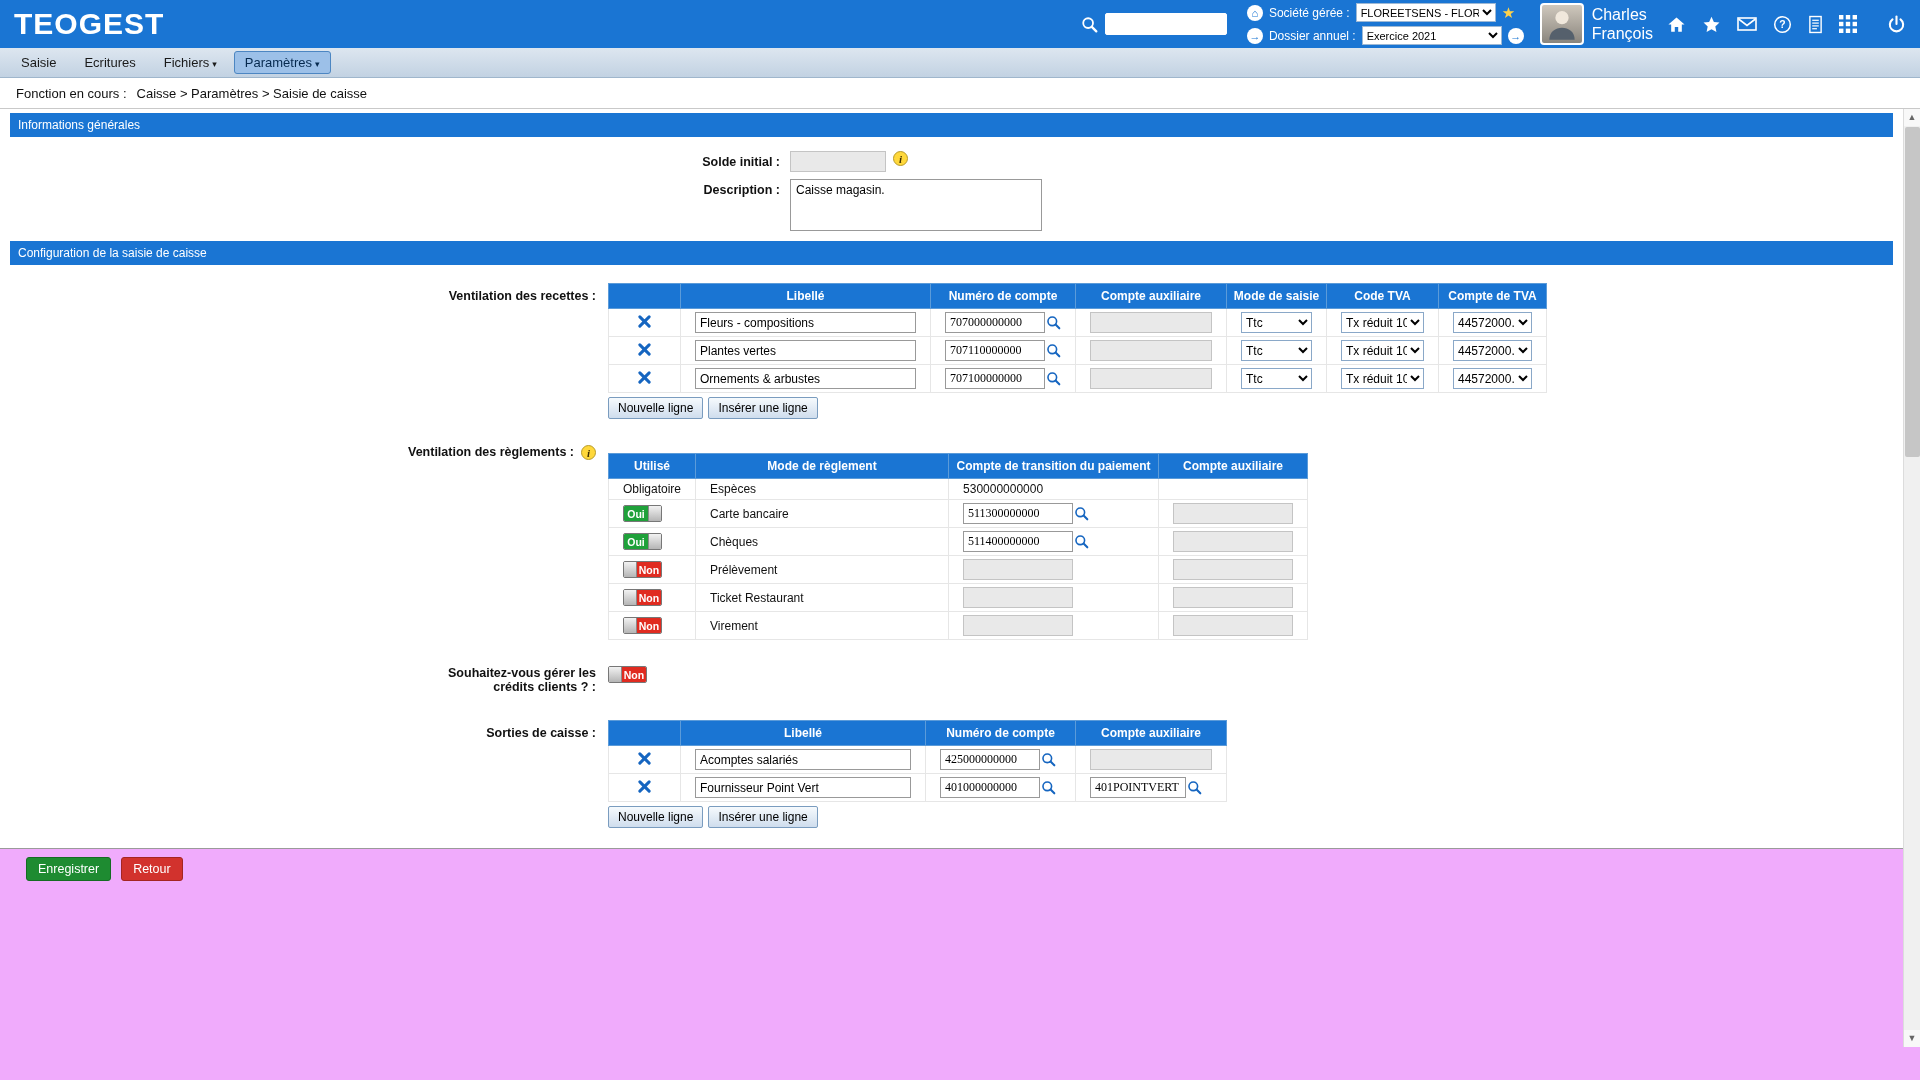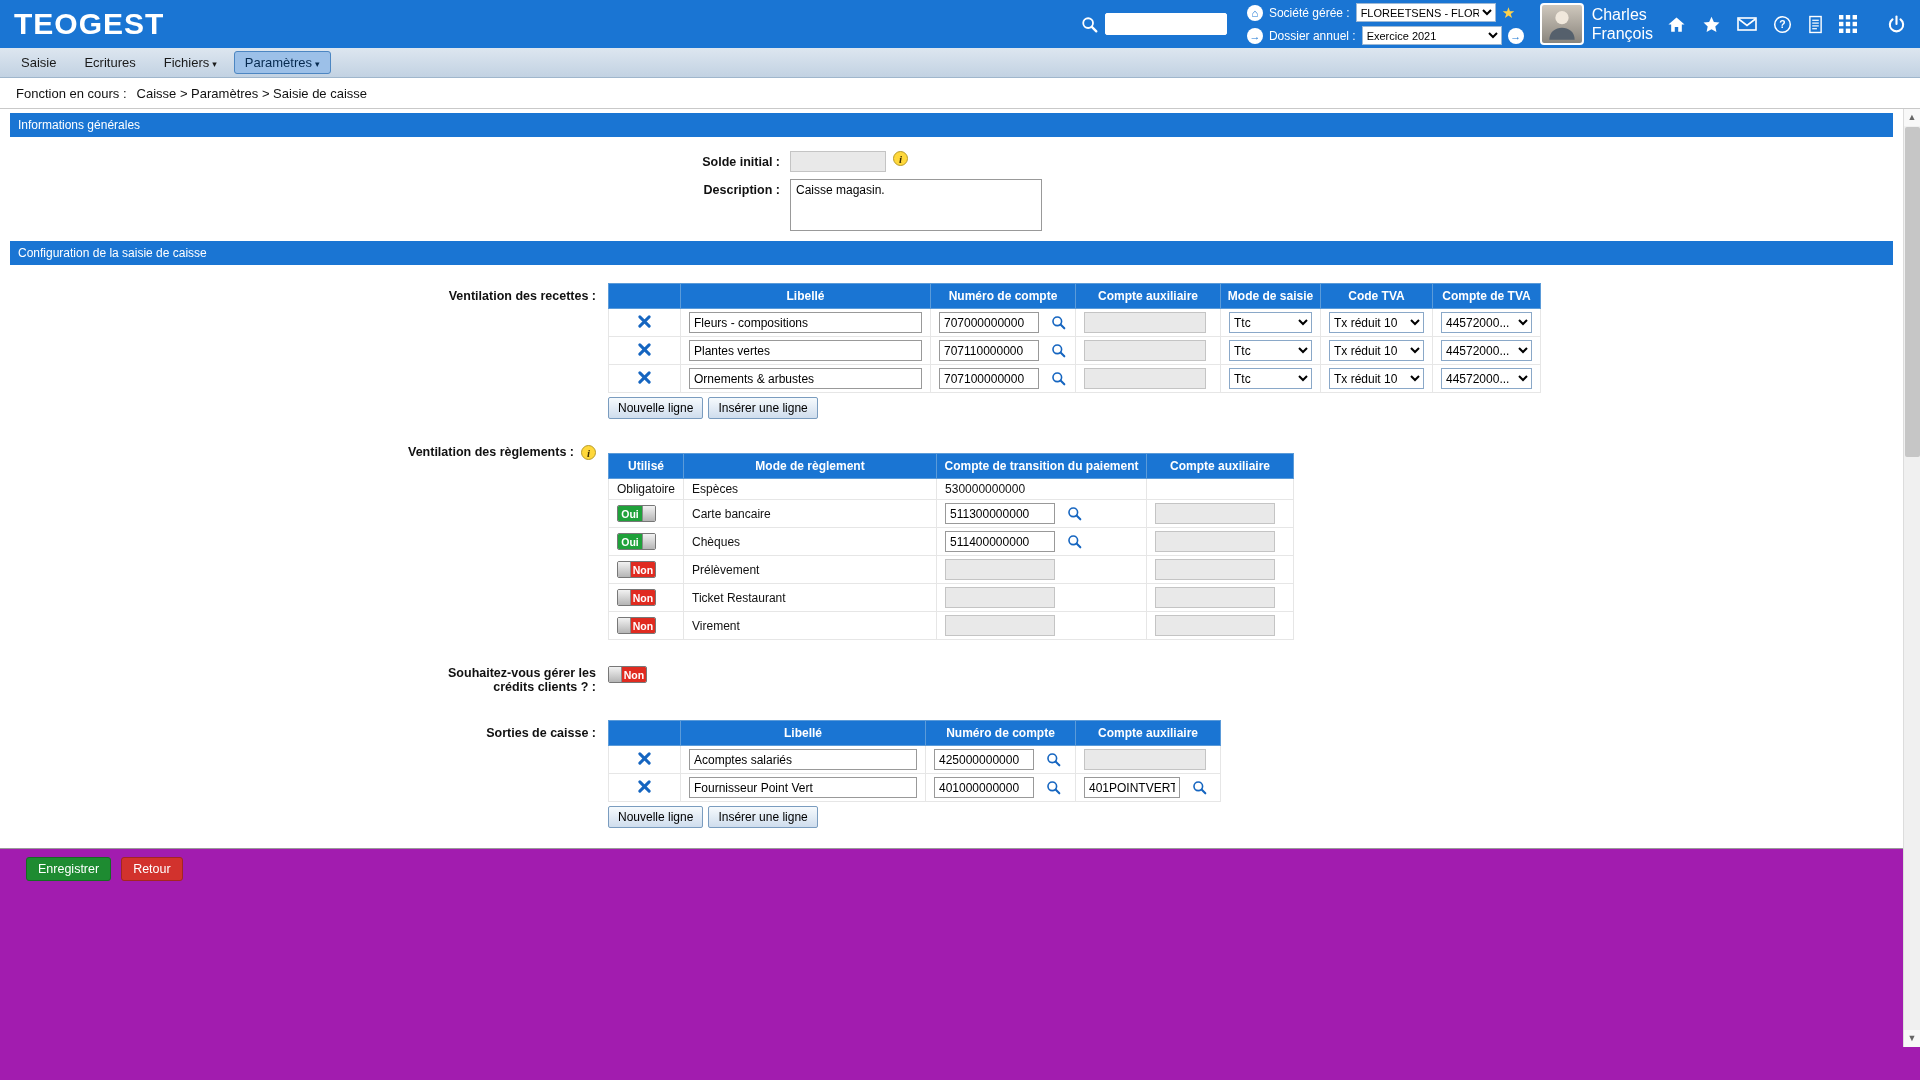--- a/index.html
+++ b/index.html
@@ -51,23 +51,23 @@
   .txt:disabled { background:#e9e9e9; border-color:#c4c4c4; }
   .solde-input { width:96px; background:#e9e9e9; border-color:#c4c4c4; }
   .info-ico { display:inline-block; width:15px; height:15px; border-radius:50%; background:#ffd83b; border:1px solid #b89b2a; color:#403000; font:italic bold 11px/14px "Liberation Serif", serif; text-align:center; margin-left:7px; cursor:pointer; vertical-align:middle; }
 
   .t-row { display:flex; align-items:flex-start; }
   .t-label { width:608px; flex-shrink:0; text-align:right; padding-right:12px; font-weight:bold; font-size:12.5px; padding-top:6px; }
   .narrow { display:inline-block; width:190px; }
 
   table.grid { border-collapse:collapse; border:1px solid #4d4d4d; table-layout:fixed; }
   .grid th { background:#1a75d3; color:#fff; font-size:12px; font-weight:bold; padding:5px 4px; border:1px solid #5b9bd9; text-align:center; white-space:nowrap; overflow:hidden; }
-  .grid td { padding:3px 8px; border:1px solid #e6e6e6; background:#fff; font-size:12px; vertical-align:middle; }
+  .grid td { padding:3px 14px; border:1px solid #e6e6e6; background:#fff; font-size:12px; vertical-align:middle; }
   .c { text-align:center; }
-  .cell-flex { display:flex; align-items:center; gap:12px; }
+  .cell-flex { display:flex; align-items:center; gap:1px;font-family:Liberation Serif, serif; }
   .w-full { width:100%; }
   .num { width:100px; }
   .aux-dis { width:122px; }
   .sel { width:100%; height:21px; border:1px solid #8aa8c8; background:#fff; font-size:12px; }
   .mag { display:inline-flex; cursor:pointer; }
   .del-x { display:inline-flex; cursor:pointer; padding:1px; }
 
   .table-btns { margin-top:4px; display:flex; gap:5px; }
   .btn { font-size:12px; padding:3px 9px; border:1px solid #7a9cbf; background:linear-gradient(#f6fafd,#cfdded); border-radius:2px; cursor:pointer; }
 
@@ -80,21 +80,21 @@
   .toggle.off .t-handle { border-left:none; border-right:1px solid #8a8a8a; }
 
   .mt14 { margin-top:14px; }
   .mtop18 { margin-top:18px; }
   .mtop20 { margin-top:20px; }
   .mtop26 { margin-top:26px; }
 
   .plain-cell { padding-left:2px; }
 
   
-  .footer { position:absolute; left:0; right:0; top:739px; bottom:0; background:#a21caf; border-top:1px solid #9a9a9a; padding:8px 0 0 26px; display:flex; gap:10px; align-items:flex-start; }
+  .footer { position:absolute; left:0; right:0; top:739px; bottom:0; background:#f0abfc; border-top:1px solid #9a9a9a; padding:8px 0 0 26px; display:flex; gap:10px; align-items:flex-start; }
   .btn-save { background:#1e8b31; border:1px solid #156b24; color:#fff; font-size:12.5px; padding:4px 11px; border-radius:3px; cursor:pointer; }
   .btn-back { background:#d2322d; border:1px solid #a32622; color:#fff; font-size:12.5px; padding:4px 11px; border-radius:3px; cursor:pointer; }
 
   
   .scrollbar { position:absolute; top:0; right:0; width:17px; height:938px; background:#f0f0f0; border-left:1px solid #dcdcdc; z-index:5; }
   .sb-btn { height:17px; background:#f8f8f8; color:#666; font-size:9px; text-align:center; line-height:17px; cursor:pointer; }
   .sb-btn.down { position:absolute; bottom:0; left:0; right:0; }
   .sb-thumb { position:absolute; top:18px; left:1px; width:15px; height:330px; background:#c6c6c6; border-radius:2px; cursor:pointer; }
 </style>
 </head>

